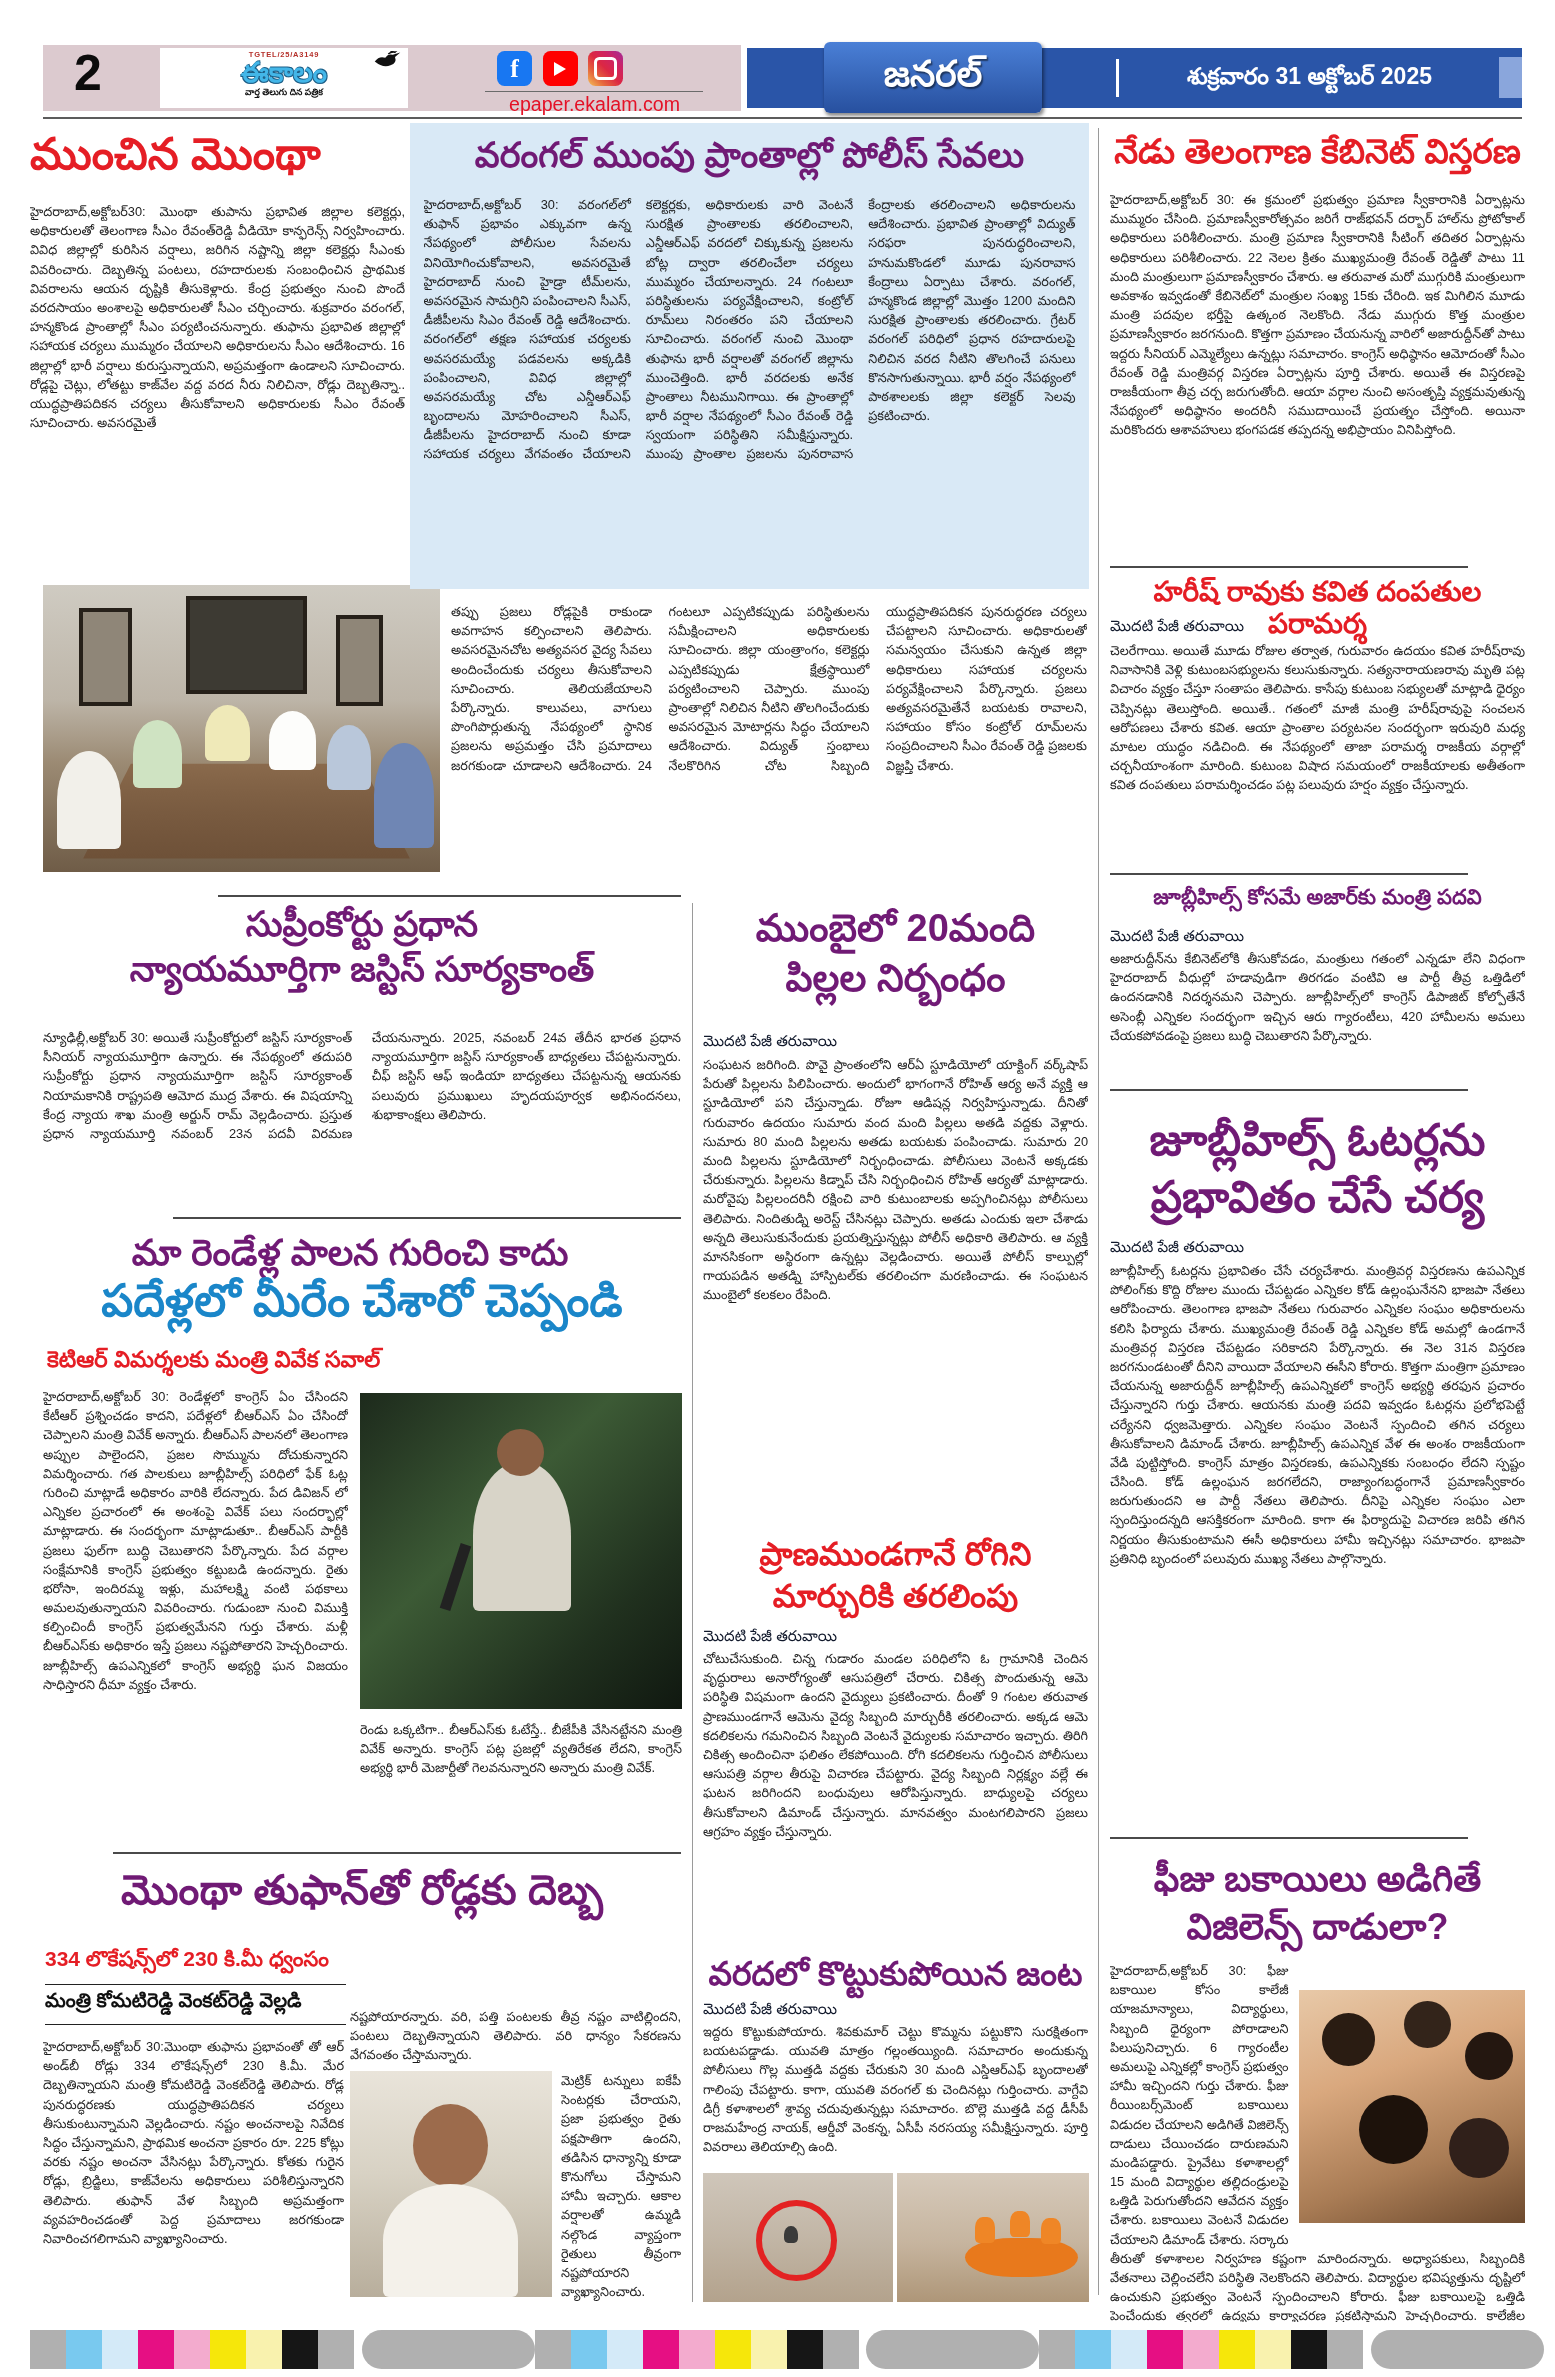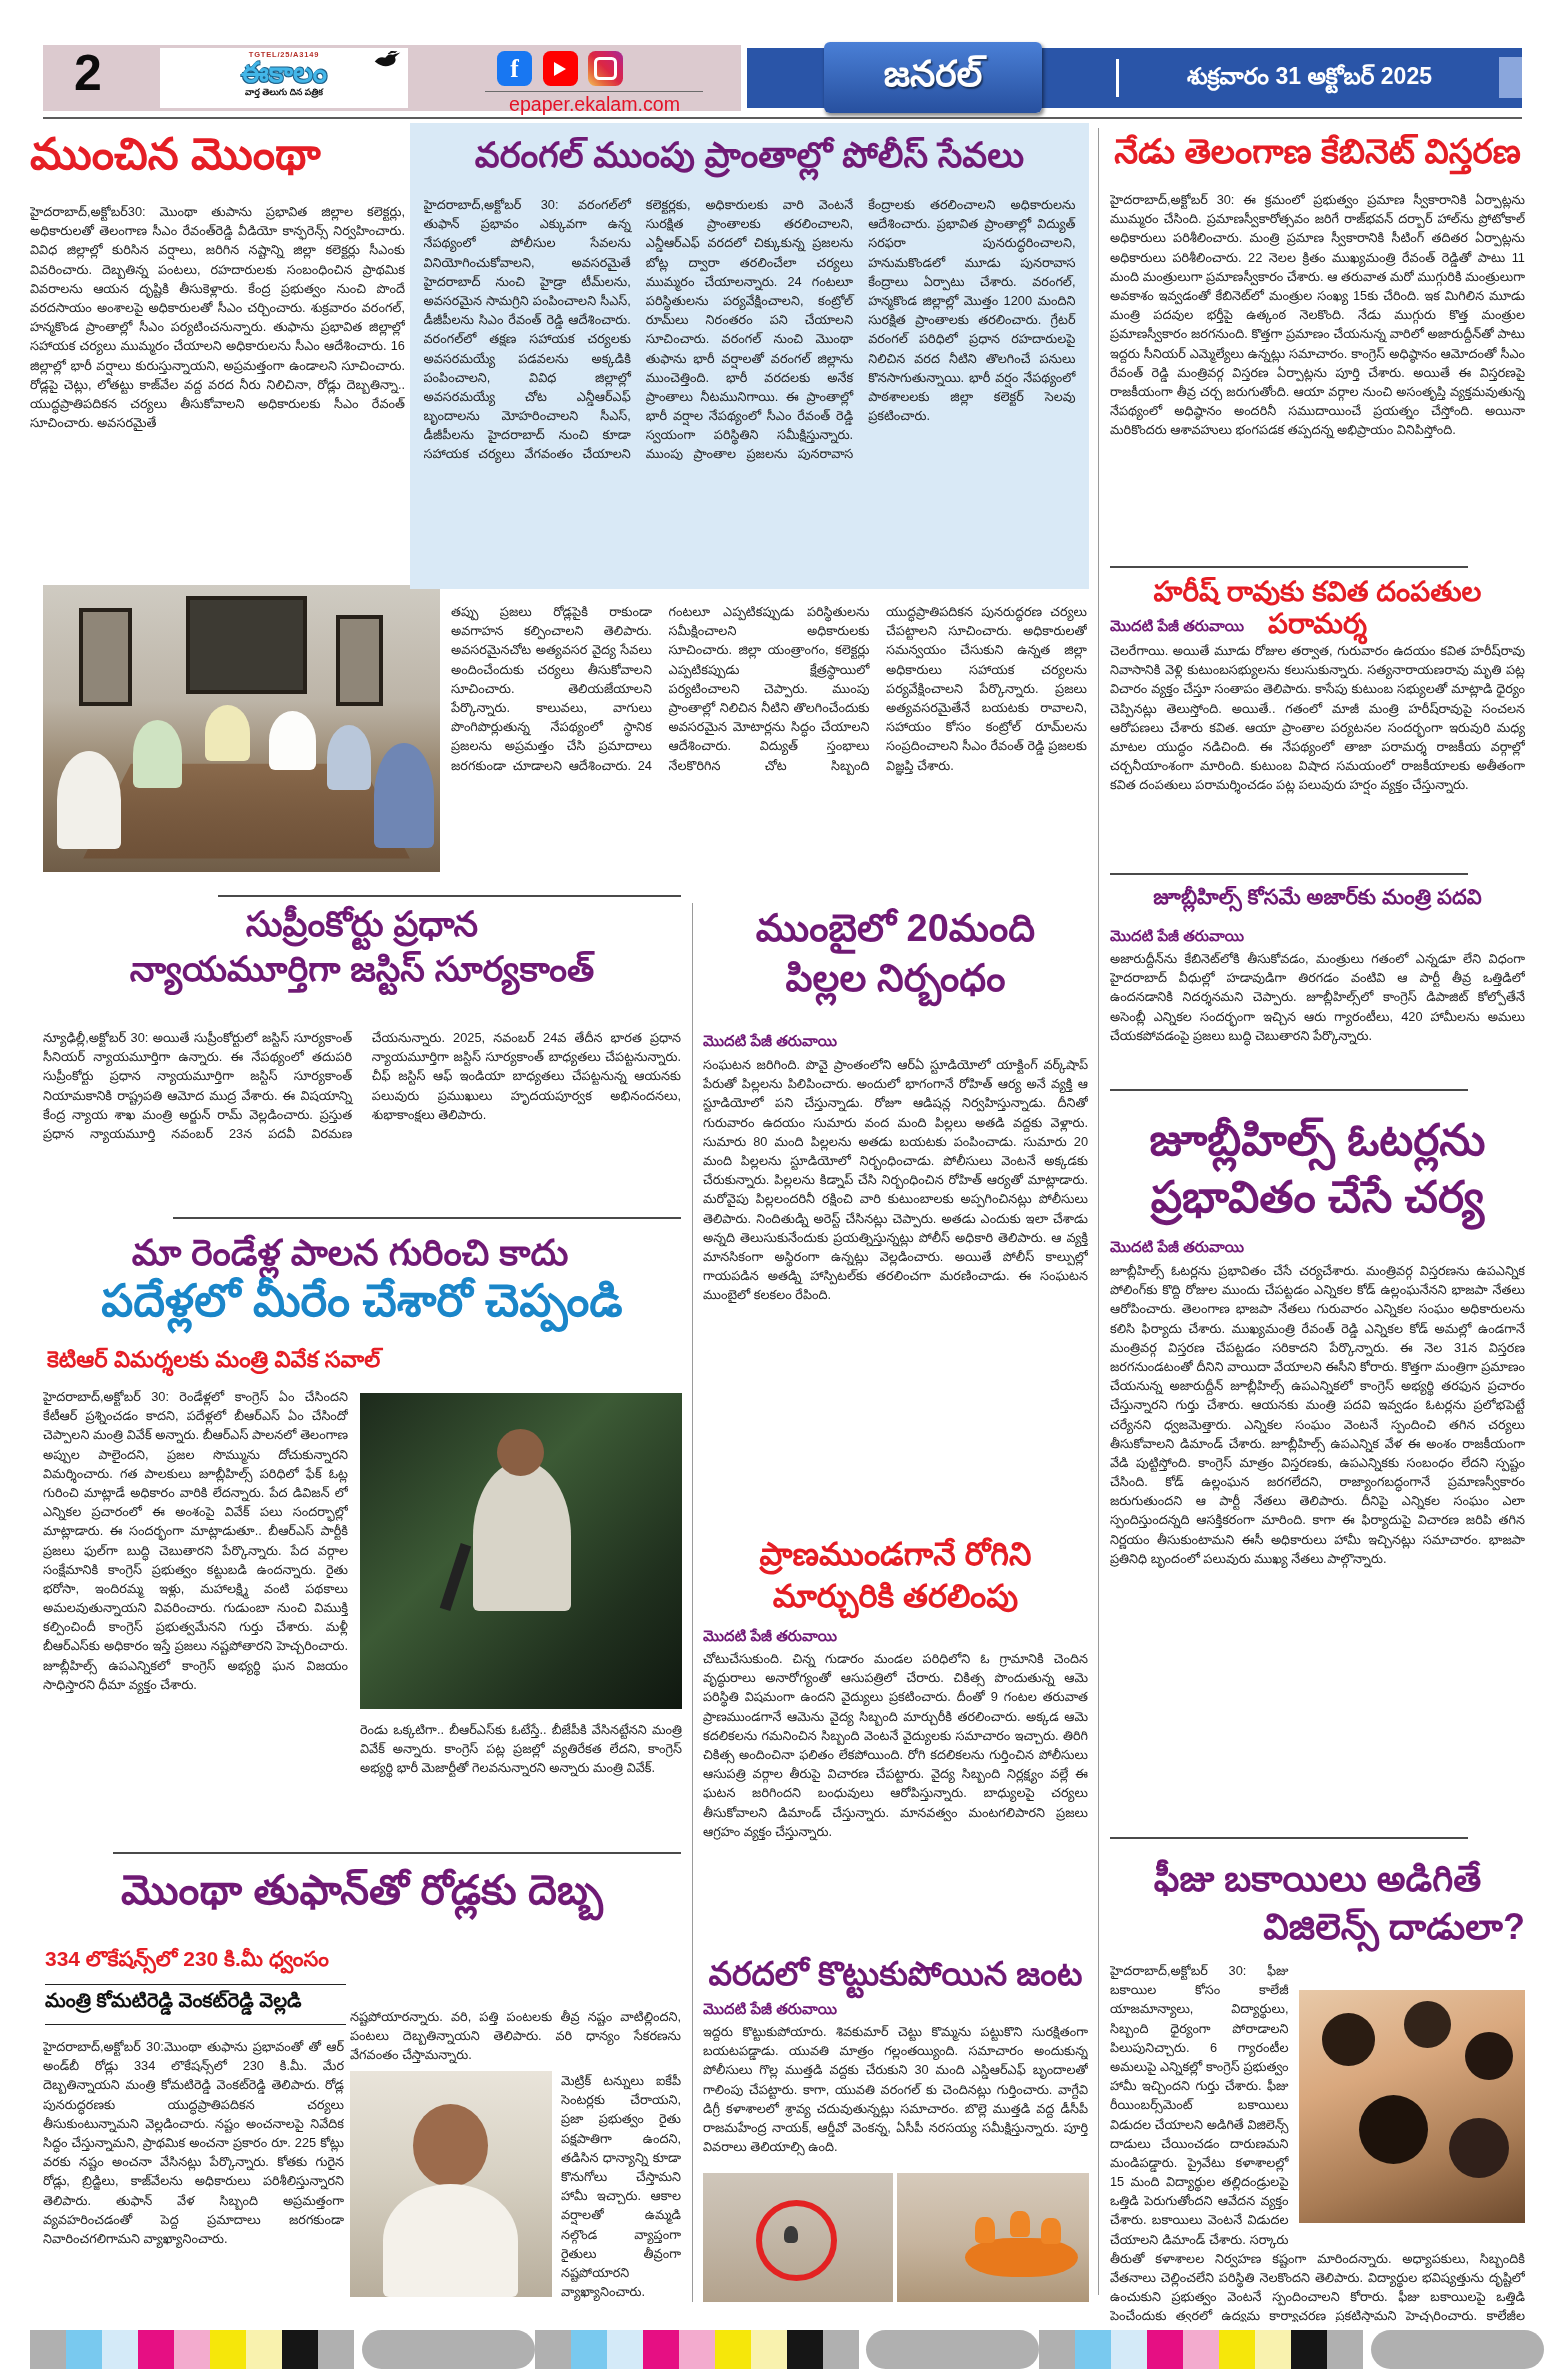--- a/index.html
+++ b/index.html
@@ -4,21 +4,21 @@
 <style>
   html,body{margin:0;padding:0;}
   body{font-family:"Liberation Sans", sans-serif; background:#ffffff;}
   #page{position:relative;width:1555px;height:2377px;background:#fff;overflow:hidden;}
   .abs{position:absolute;}
   .body-text{font-size:12.8px;line-height:1.5;text-align:justify;color:#1c1c1c;overflow:hidden;}
   .headline{font-weight:bold;text-align:center;line-height:1.15;}
   .hl-red{color:#e51e25;}
   .hl-black{color:#701a75;}
   .hl-blue{color:#1a86c9;}
-  .byline{font-weight:bold;font-size:15px;color:#701a75;}
+  .byline{font-weight:normal;font-size:15px;color:#0f172a;}
   .kicker{font-weight:bold;color:#e51e25;}
   .rule{background:#4a4a4a;height:1.5px;}
   .vrule{background:#9a9a9a;width:0.8px;}
   .photo{overflow:hidden;position:absolute;}
 
   
   #bar-pink{left:43px;top:45px;width:698px;height:66px;background:#dccacf;}
   #pagenum{left:74px;top:44px;font-size:50px;font-weight:bold;color:#0c0c0c;}
   #logo-box{left:160px;top:48px;width:248px;height:60px;background:#fff;text-align:center;}
   #logo-reg{font-size:7.5px;color:#b5302a;font-weight:bold;letter-spacing:0.8px;padding-top:2.3px;}
@@ -71,21 +71,21 @@
   #a5-headline{left:1110px;top:885px;width:415px;font-size:21px;}
   #a5-byline{left:1110px;top:927px;}
   #a5-body{left:1110px;top:949px;width:415px;height:132px;}
   #hr-r3{left:1110px;top:1089px;width:358px;}
   #a6-headline1{left:1110px;top:1115px;width:415px;font-size:44px;}
   #a6-headline2{left:1110px;top:1172px;width:415px;font-size:44px;}
   #a6-byline{left:1110px;top:1238px;}
   #a6-body{left:1110px;top:1261px;width:415px;height:563px;}
   #hr-r4{left:1110px;top:1837px;width:358px;}
   #a13-headline1{left:1110px;top:1858px;width:415px;font-size:36px;}
-  #a13-headline2{left:1110px;top:1906px;width:415px;font-size:36px;text-align:right;}
+  #a13-headline2{left:1110px;top:1906px;width:415px;font-size:36px;}
   #a13-body{left:1110px;top:1961px;width:415px;height:361px;}
   #photo-students{float:right;width:226px;height:233px;margin:29px 0 7.5px 10.5px;position:relative;
       background:linear-gradient(160deg,#e8c9a8 0%,#d9a87e 35%,#a97c55 70%,#6d4a2e 100%);}
   .head{position:absolute;border-radius:50%;}
 
   
   #hr-m1{left:218px;top:895px;width:463px;}
   #a7-headline1{left:43px;top:904px;width:638px;font-size:35px;}
   #a7-headline2{left:43px;top:949px;width:638px;font-size:35px;}
   #a7-body{left:43px;top:1028px;width:638px;height:150px;column-count:2;column-gap:19.6px;}

